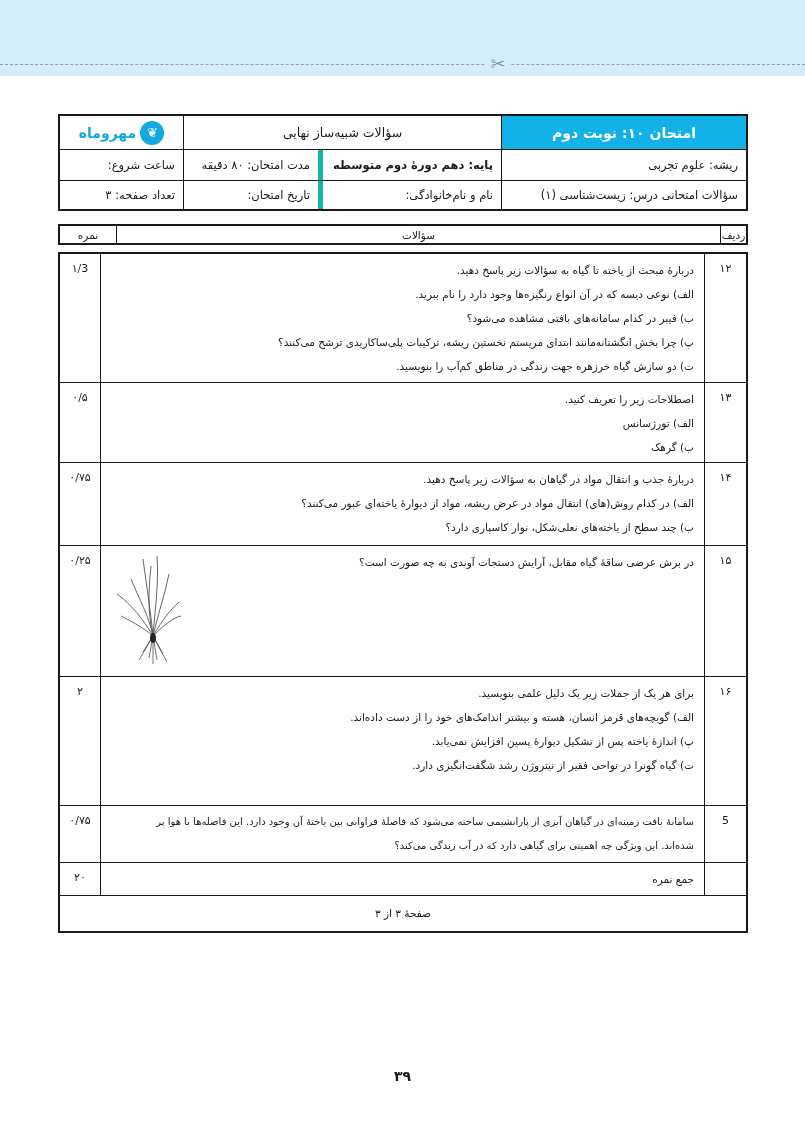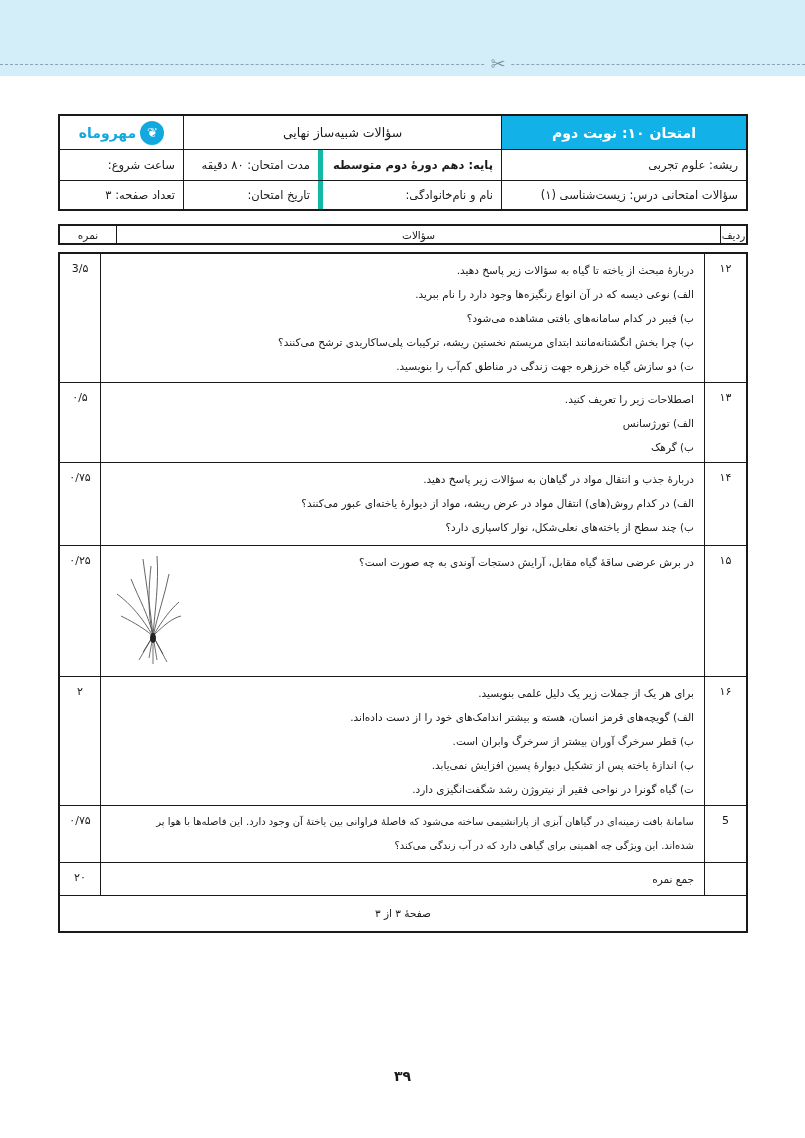--- a/index.html
+++ b/index.html
@@ -116,21 +116,21 @@
 
   <div class="qrow" style="height:129px">
     <div class="num">۱۲</div>
     <div class="qtext">
       <div class="line">دربارهٔ مبحث از یاخته تا گیاه به سؤالات زیر پاسخ دهید.</div>
       <div class="line">الف) نوعی دیسه که در آن انواع رنگیزه‌ها وجود دارد را نام ببرید.</div>
       <div class="line">ب) فیبر در کدام سامانه‌های بافتی مشاهده می‌شود؟</div>
       <div class="line">پ) چرا بخش انگشتانه‌مانند ابتدای مریستم نخستین ریشه، ترکیبات پلی‌ساکاریدی ترشح می‌کنند؟</div>
       <div class="line">ت) دو سازش گیاه خرزهره جهت زندگی در مناطق کم‌آب را بنویسید.</div>
     </div>
-    <div class="score">3/۵</div>
+    <div class="score">۱/3</div>
   </div>
 
   <div class="qrow" style="height:80px">
     <div class="num">۱۳</div>
     <div class="qtext">
       <div class="line">اصطلاحات زیر را تعریف کنید.</div>
       <div class="line">الف) تورژسانس</div>
       <div class="line">ب) گرهک</div>
     </div>
     <div class="score">۰/۵</div>
@@ -175,21 +175,20 @@
       </svg>
     </div>
     <div class="score">۰/۲۵</div>
   </div>
 
   <div class="qrow" style="height:129px">
     <div class="num">۱۶</div>
     <div class="qtext">
       <div class="line">برای هر یک از جملات زیر یک دلیل علمی بنویسید.</div>
       <div class="line">الف) گویچه‌های قرمز انسان، هسته و بیشتر اندامک‌های خود را از دست داده‌اند.</div>
-      <div class="line">ب) قطر سرخرگ آوران بیشتر از سرخرگ وابران است.</div>
       <div class="line">پ) اندازهٔ یاخته پس از تشکیل دیوارهٔ پسین افزایش نمی‌یابد.</div>
       <div class="line">ت) گیاه گونرا در نواحی فقیر از نیتروژن رشد شگفت‌انگیزی دارد.</div>
     </div>
     <div class="score">۲</div>
   </div>
 
   <div class="qrow" style="height:57px">
     <div class="num">5</div>
     <div class="qtext" style="font-size:10px">
       <div class="line">سامانهٔ بافت زمینه‌ای در گیاهان آبزی از پارانشیمی ساخته می‌شود که فاصلهٔ فراوانی بین یاختهٔ آن وجود دارد. این فاصله‌ها با هوا پر</div>

